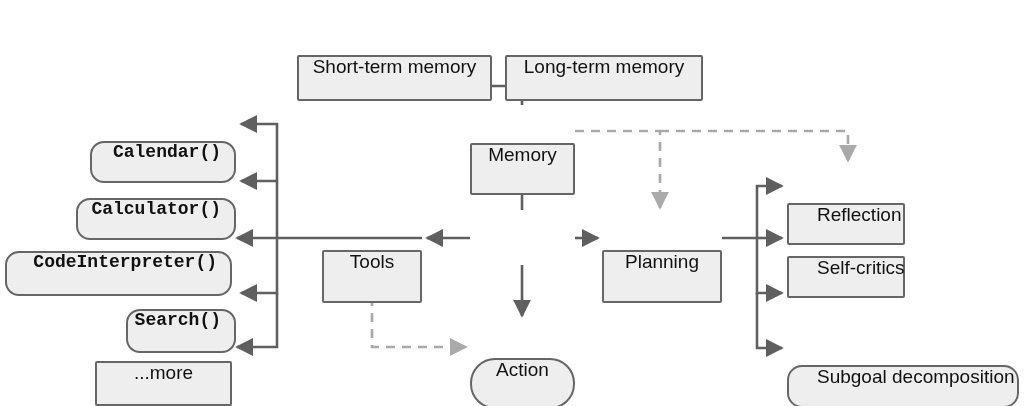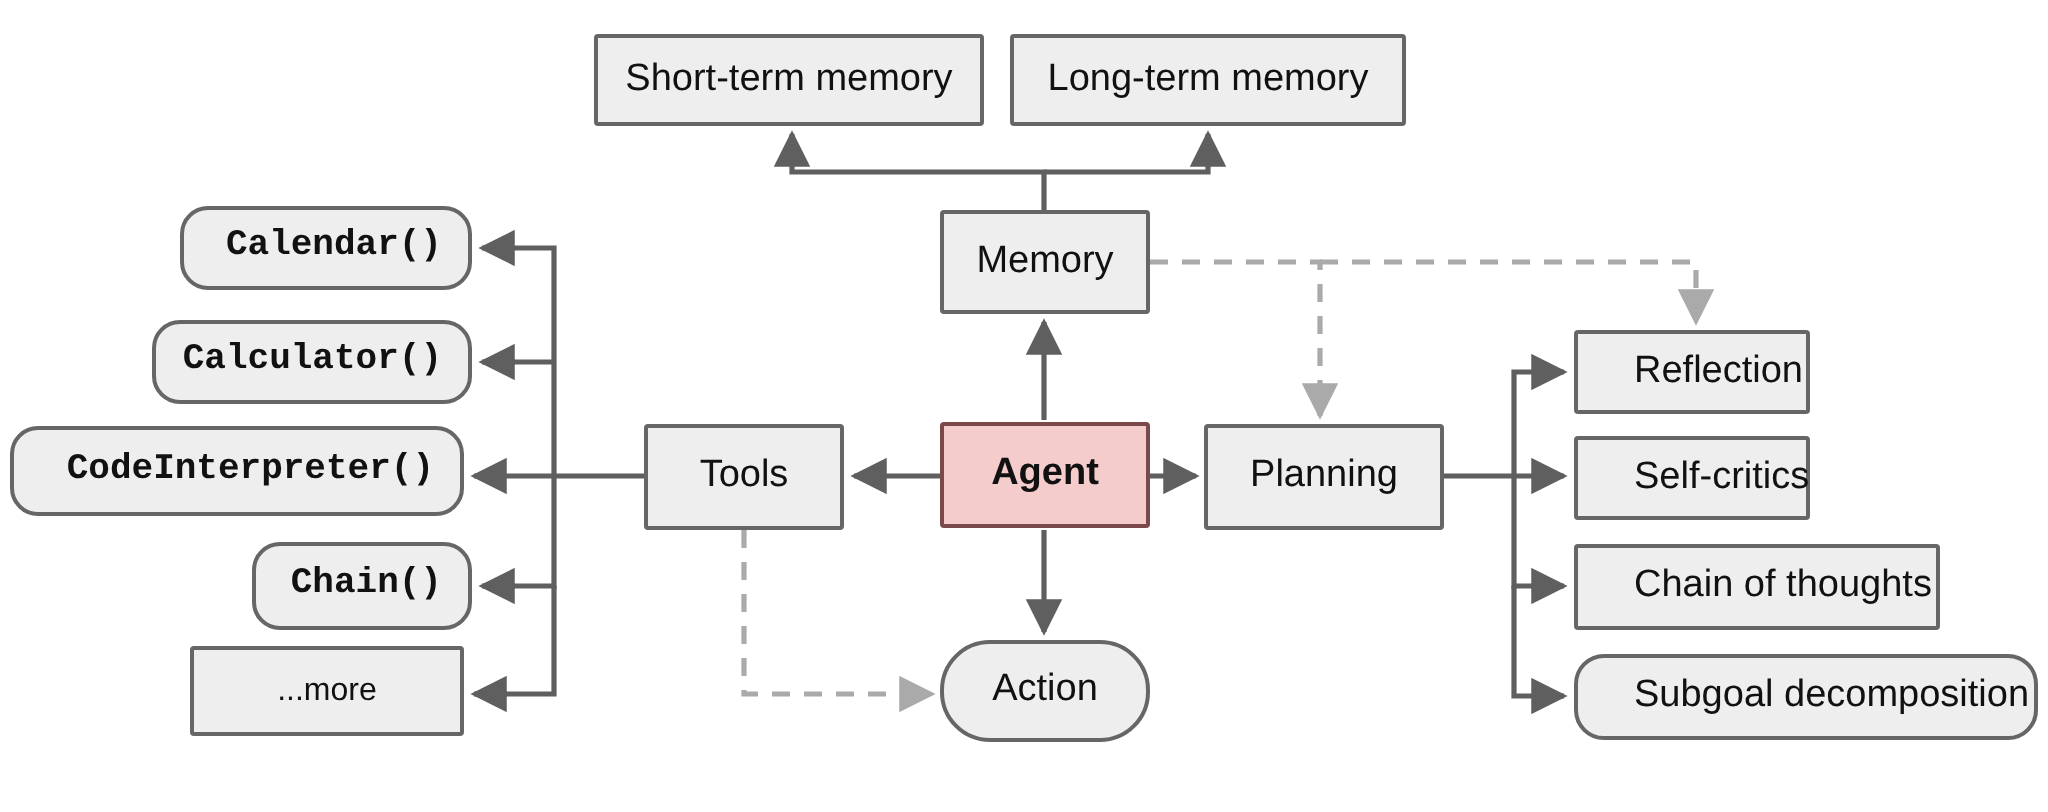--- a/index.html
+++ b/index.html
@@ -23,25 +23,26 @@
     height: 406px;
     pointer-events: none;
   }
   .node {
     position: absolute;
     box-sizing: border-box;
     background: #eeeeee;
     border: 2px solid #666666;
     border-radius: 2px;
     display: flex;
-    align-items: center;
+    align-items: flex-start;
     font-size: 19px;
     color: #111111;
     line-height: 1.1;
     white-space: nowrap;
+    margin-top: 38px;
   }
   .node.center {
     justify-content: center;
     padding: 0 6px;
   }
   .node.left-text {
     justify-content: flex-start;
     padding-left: 28px;
   }
   .node.right-text {
@@ -56,21 +57,21 @@
     border-radius: 14px;
   }
   .node.accent {
     background: #f4cccc;
     border-color: #7a4a4a;
     font-weight: bold;
   }
   .node.more {
     font-family: "Liberation Sans", sans-serif;
     font-weight: normal;
-    font-size: 16px;
+    font-size: 19px;
   }
 </style>
 </head>
 <body>
 
 <div id="canvas">
 
   <svg id="edges" viewBox="0 0 1024 406" width="1024" height="406">
     <defs>
       <marker id="arrow-solid" viewBox="0 0 10 10" refX="9" refY="5" markerWidth="7" markerHeight="7" orient="auto-start-reverse">
@@ -123,23 +124,20 @@
   </div>
 
   <div class="node center" style="left:505px; top:17px; width:198px; height:46px;">
     <span>Long-term memory</span>
   </div>
 
   <div class="node center" style="left:470px; top:105px; width:105px; height:52px;">
     <span>Memory</span>
   </div>
 
-  <div class="node center accent" style="left:470px; top:211px; width:105px; height:53px;">
-    <span>Agent</span>
-  </div>
 
   <div class="node center" style="left:470px; top:320px; width:105px; height:51px;border-radius:25px;">
     <span>Action</span>
   </div>
 
   <div class="node center" style="left:322px; top:212px; width:100px; height:53px;">
     <span>Tools</span>
   </div>
 
   <div class="node center" style="left:602px; top:212px; width:120px; height:53px;">
@@ -152,36 +150,33 @@
 
   <div class="node mono right-text" style="left:76px; top:160px; width:160px; height:42px;">
     <span>Calculator()</span>
   </div>
 
   <div class="node mono right-text" style="left:5px; top:213px; width:227px; height:45px;">
     <span>CodeInterpreter()</span>
   </div>
 
   <div class="node mono right-text" style="left:126px; top:271px; width:110px; height:44px;">
-    <span>Chain()</span>
+    <span>Search()</span>
   </div>
 
   <div class="node more center" style="left:95px; top:323px; width:137px; height:45px;">
     <span>...more</span>
   </div>
 
   <div class="node left-text" style="left:787px; top:165px; width:118px; height:42px;">
     <span>Reflection</span>
   </div>
 
   <div class="node left-text" style="left:787px; top:218px; width:118px; height:42px;">
     <span>Self-critics</span>
   </div>
 
-  <div class="node left-text" style="left:787px; top:272px; width:183px; height:43px;">
-    <span>Chain of thoughts</span>
-  </div>
 
   <div class="node left-text" style="left:787px; top:327px; width:232px; height:43px;border-radius:15px;">
     <span>Subgoal decomposition</span>
   </div>
 
 </div>
 
 </body></html>

